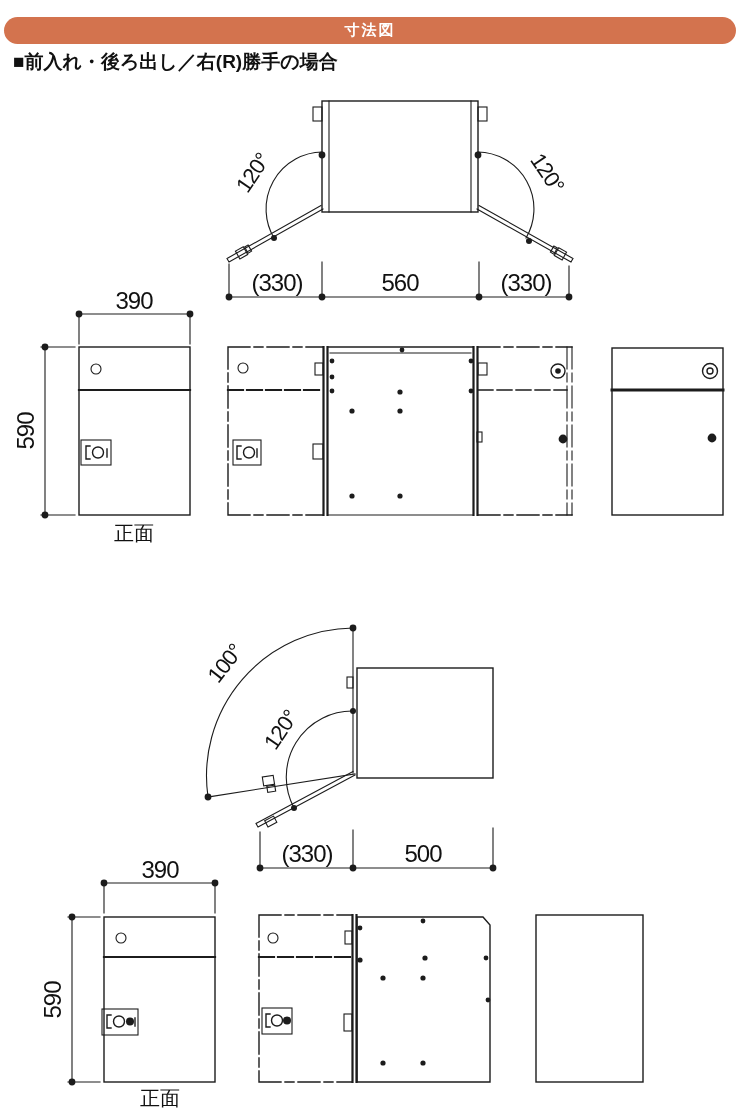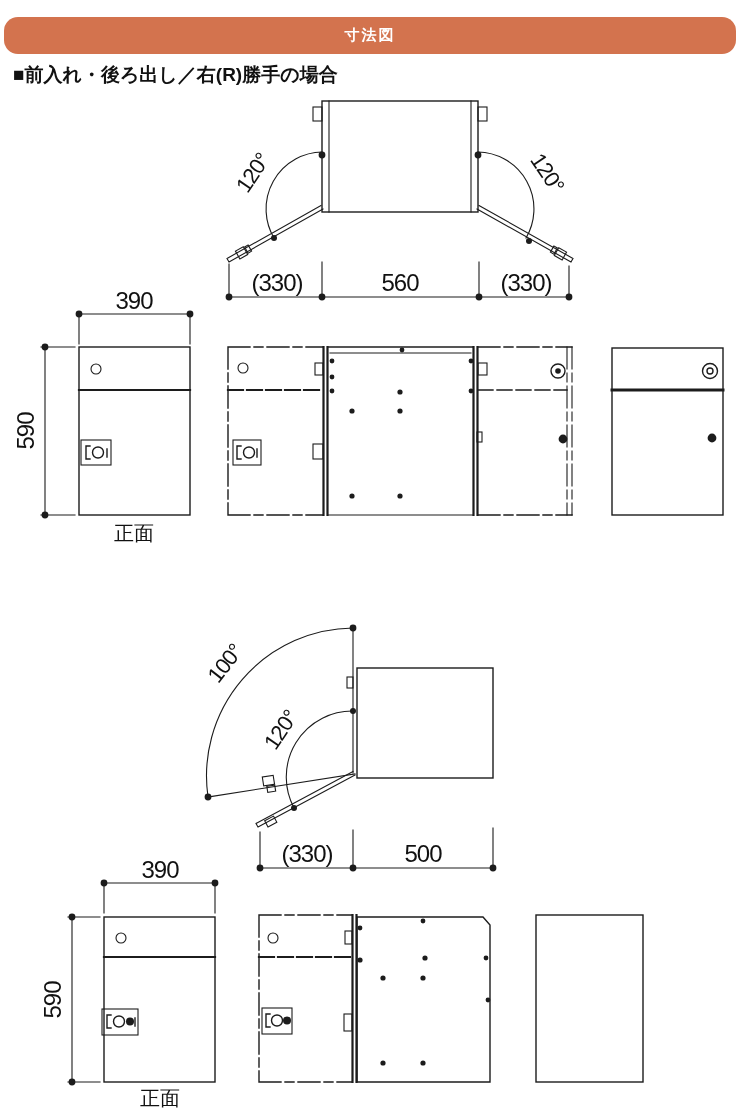--- a/index.html
+++ b/index.html
@@ -1,22 +1,22 @@
 <!DOCTYPE html>
 <html><head>
 <meta charset="utf-8">
 <style>
   html,body{margin:0;padding:0;background:#fff;}
   .page{position:relative;width:740px;height:1111px;background:#fff;overflow:hidden;
         font-family:"Liberation Sans","DejaVu Sans",sans-serif;}
-  .header-bar{position:absolute;left:4px;top:17px;width:732px;height:37px;
+  .header-bar{position:absolute;left:4px;top:17px;width:732px;height:27px;
         background:#d3734e;border-radius:14px;display:flex;align-items:center;justify-content:center;}
   .header-title{color:#fff;font-size:15px;font-weight:bold;letter-spacing:2px;}
   .section-heading{position:absolute;font-size:19px;font-weight:bold;color:#111;white-space:nowrap;}
-  .heading-1{left:13px;top:62px;}
+  .heading-1{left:13px;top:49px;}
   .heading-2{left:43px;top:591px;}
   svg.drawing{position:absolute;left:0;top:0;}
   .ln{fill:none;stroke:#1c1c1c;stroke-width:1.4;stroke-linecap:square;}
   .thin{stroke-width:1.1;}
   .hv{stroke-width:2.2;}
   .th{stroke-width:3;}
   .d1{stroke-dasharray:22 4 9 4;}
   .d2{stroke-dasharray:15 4;}
   .dot{fill:#1c1c1c;stroke:none;}
   text{fill:#111;font-family:"Liberation Sans","DejaVu Sans",sans-serif;}

